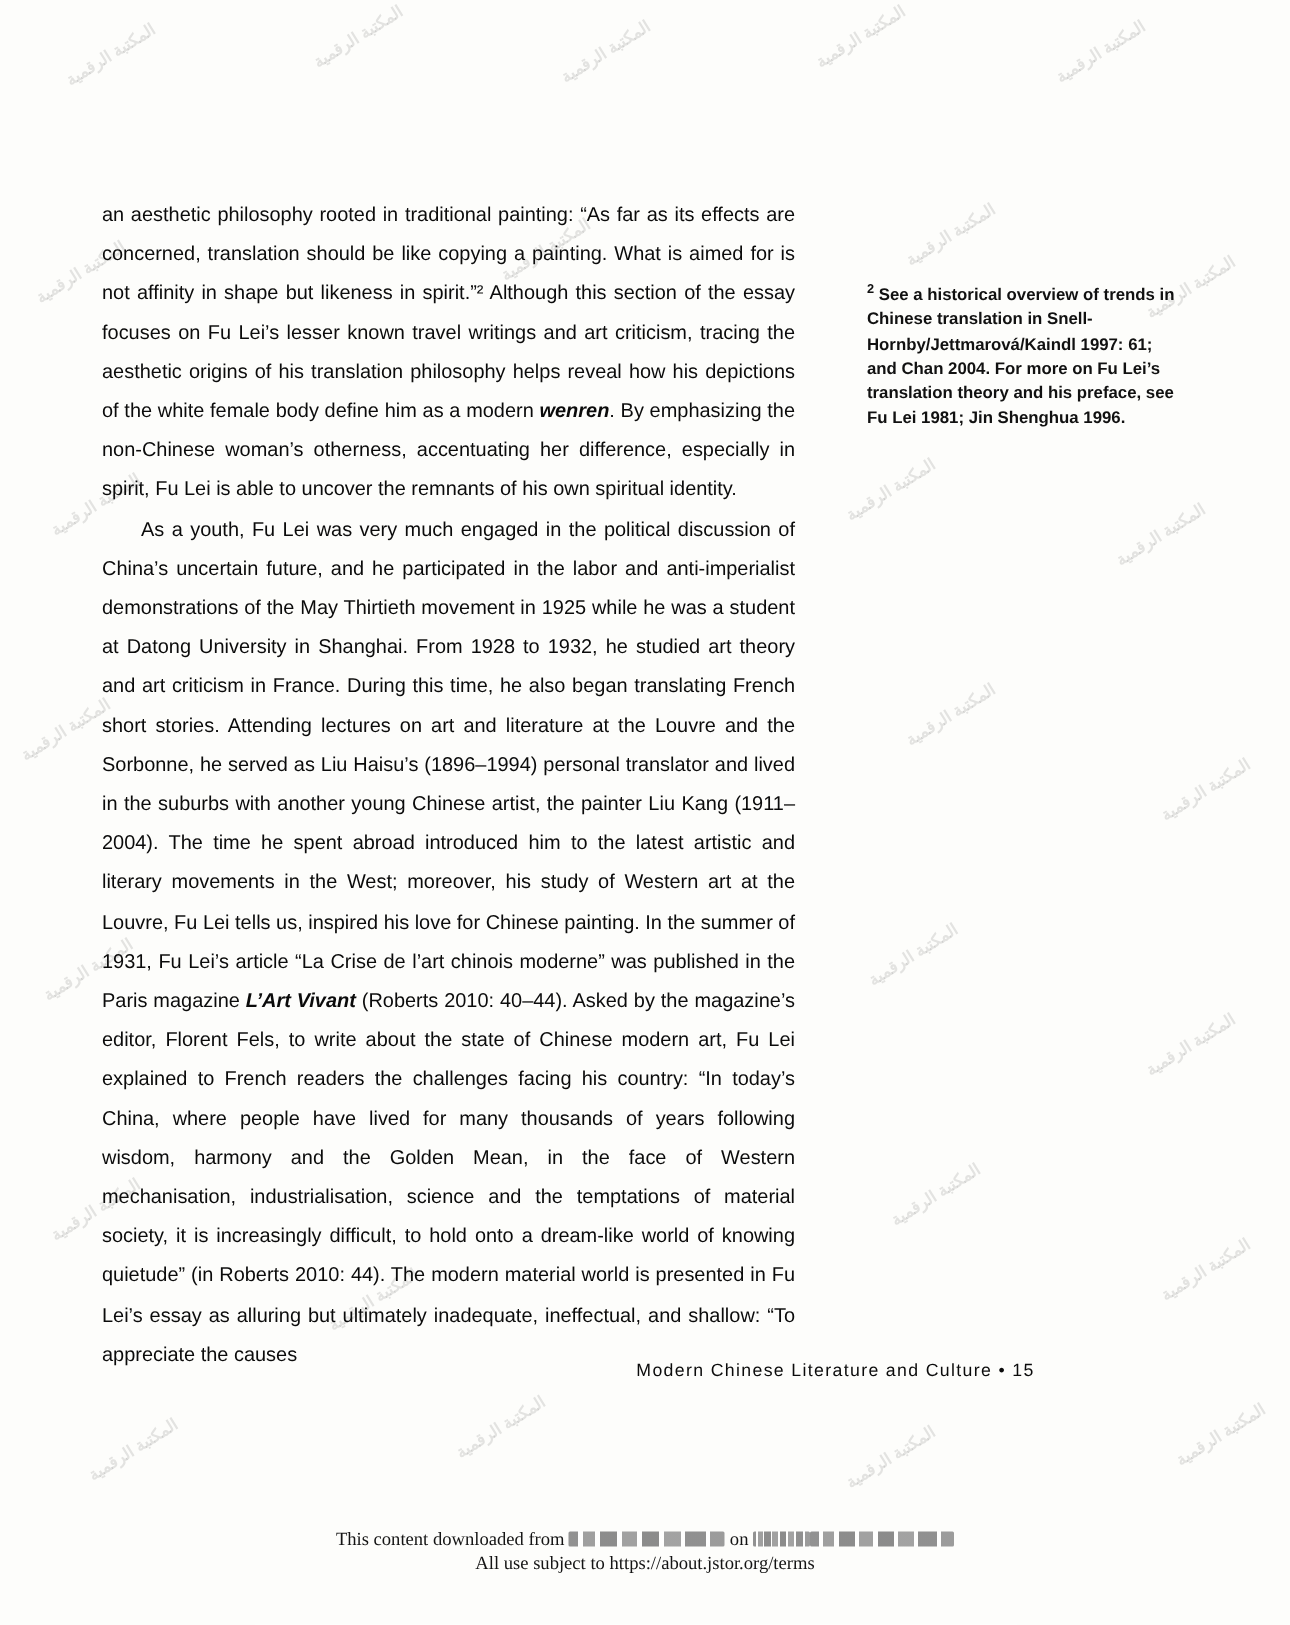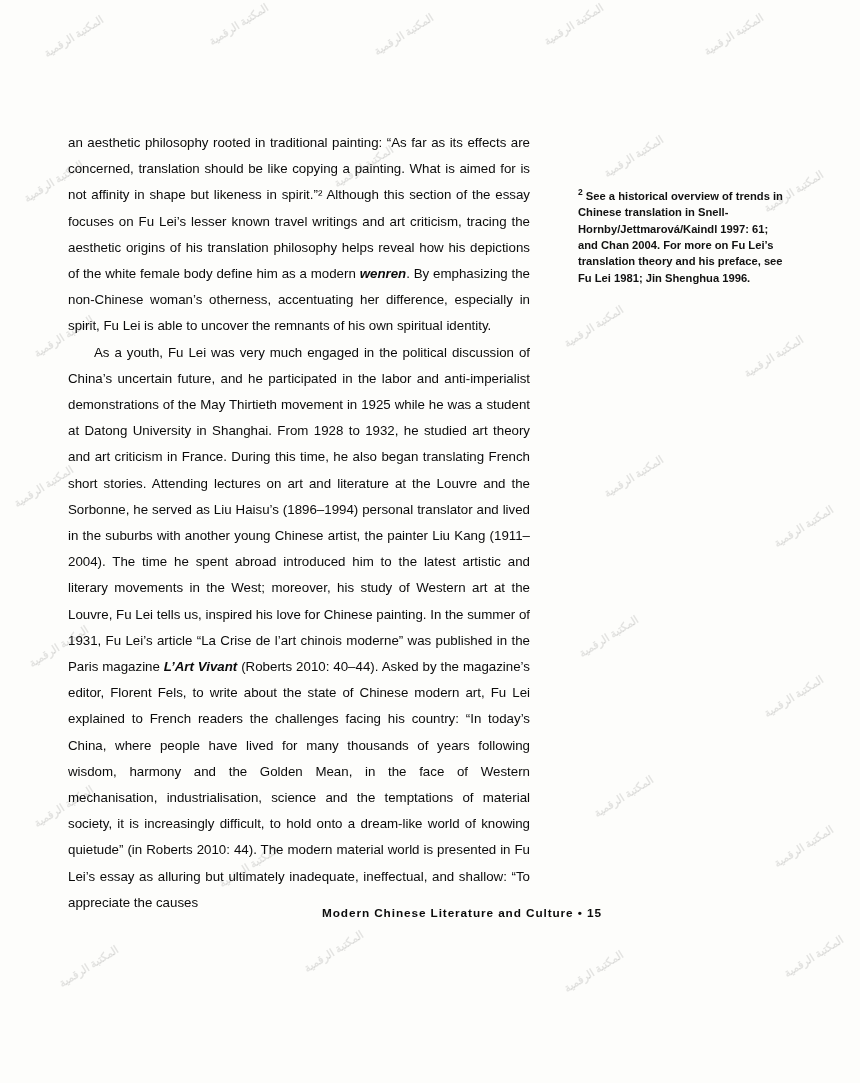--- a/index.html
+++ b/index.html
@@ -88,24 +88,24 @@
     font-size: 8.5px;
     vertical-align: super;
   }
 
   
   .running-footer {
     position: absolute;
     right: 68px;
     top: 906px;
     width: 470px;
-    text-align: left;
+    text-align: center;
     font-family: "Liberation Sans", sans-serif;
     font-size: 11.8px;
-    font-weight: bold;
+    font-weight: normal;
     letter-spacing: 0.9px;
     color: #0b0b0b;
   }
 
   
   .jstor {
     position: absolute;
     left: 0;
     top: 1018px;
     width: 860px;
@@ -177,14 +177,20 @@
     <p class="para" id="para-1">an aesthetic philosophy rooted in traditional painting: “As far as its effects are concerned, translation should be like copying a painting. What is aimed for is not affinity in shape but likeness in spirit.”² Although this section of the essay focuses on Fu Lei’s lesser known travel writings and art criticism, tracing the aesthetic origins of his translation philosophy helps reveal how his depictions of the white female body define him as a modern <span class="ital">wenren</span>. By emphasizing the non-Chinese woman’s otherness, accentuating her difference, especially in spirit, Fu Lei is able to uncover the remnants of his own spiritual identity.</p>
     <p class="para indent" id="para-2">As a youth, Fu Lei was very much engaged in the political discussion of China’s uncertain future, and he participated in the labor and anti-imperialist demonstrations of the May Thirtieth movement in 1925 while he was a student at Datong University in Shanghai. From 1928 to 1932, he studied art theory and art criticism in France. During this time, he also began translating French short stories. Attending lectures on art and literature at the Louvre and the Sorbonne, he served as Liu Haisu’s (1896–1994) personal translator and lived in the suburbs with another young Chinese artist, the painter Liu Kang (1911–2004). The time he spent abroad introduced him to the latest artistic and literary movements in the West; moreover, his study of Western art at the Louvre, Fu Lei tells us, inspired his love for Chinese painting. In the summer of 1931, Fu Lei’s article “La Crise de l’art chinois moderne” was published in the Paris magazine <span class="ital">L’Art Vivant</span> (Roberts 2010: 40–44). Asked by the magazine’s editor, Florent Fels, to write about the state of Chinese modern art, Fu Lei explained to French readers the challenges facing his country: “In today’s China, where people have lived for many thousands of years following wisdom, harmony and the Golden Mean, in the face of Western mechanisation, industrialisation, science and the temptations of material society, it is increasingly difficult, to hold onto a dream-like world of knowing quietude” (in Roberts 2010: 44). The modern material world is presented in Fu Lei’s essay as alluring but ultimately inadequate, ineffectual, and shallow: “To appreciate the causes</p>
   </div>
 
   <div class="note-col">
     <p class="note" id="note-1"><sup>2</sup> See a historical overview of trends in Chinese translation in Snell-Hornby/Jettmarová/Kaindl 1997: 61; and Chan 2004. For more on Fu Lei’s translation theory and his preface, see Fu Lei 1981; Jin Shenghua 1996.</p>
   </div>
 
   <div class="running-footer">Modern Chinese Literature and Culture • 15</div>
 
+  <div class="jstor">
+    <div>
+      <span>This content downloaded from </span><span class="redacted r1"></span><span> on </span><span class="redacted r2"></span><span class="redacted r3"></span>
+    </div>
+    <div>All use subject to https://about.jstor.org/terms</div>
+  </div>
 
 </div>
 
 </body></html>

